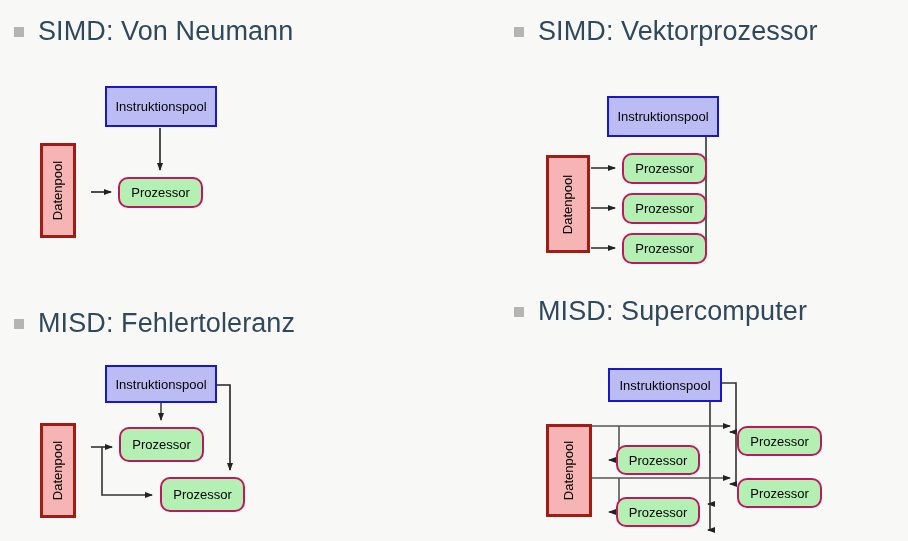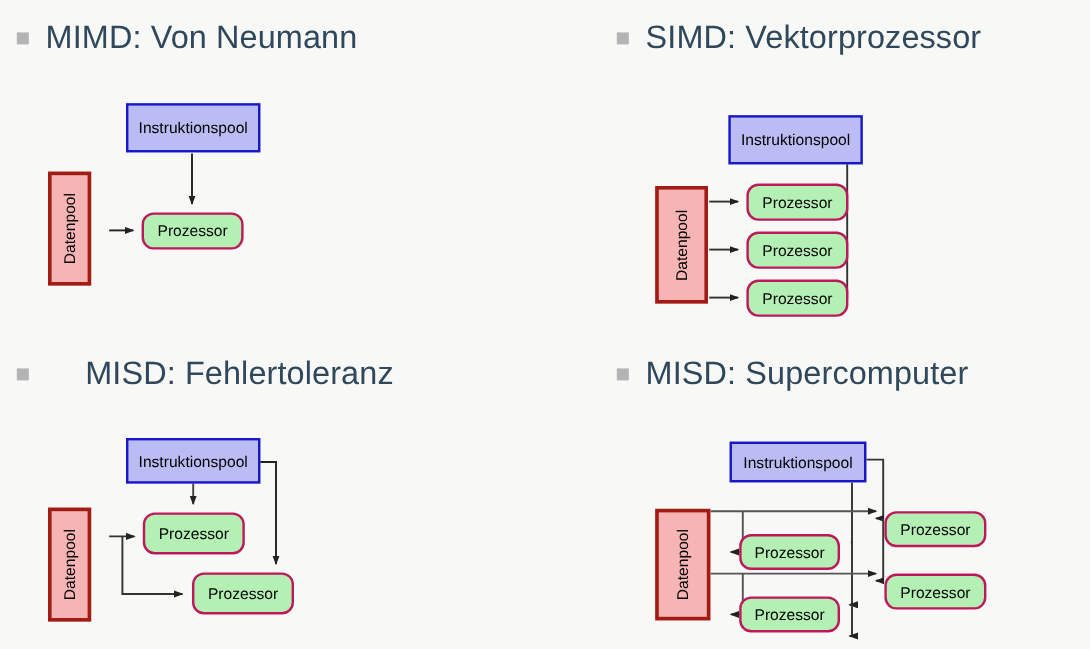--- a/index.html
+++ b/index.html
@@ -38,21 +38,21 @@
     display: flex;
     align-items: center;
     white-space: nowrap;
     color: #30485c;
     font-size: 27px;
     font-weight: 400;
     letter-spacing: 0.1px;
   }
   #q-sisd .heading { left: 14px; top: 16px; }
   #q-simd .heading { left: 60px; top: 16px; }
-  #q-misd .heading { left: 14px; top: 16px; gap: 33px; }
+  #q-misd .heading { left: 14px; top: 28px; }
   #q-mimd .heading { left: 60px; top: 16px; }
 
   .bullet-square {
     width: 10px;
     height: 10px;
     background: #b4b4b4;
     margin-right: 14px;
     flex: none;
   }
   .heading-text { display: inline-block; }
@@ -109,21 +109,21 @@
 </style>
 </head>
 <body>
 
 <div id="slide">
 
   <div class="quadrant" id="q-sisd">
 
     <div class="heading">
       <span class="bullet-square"></span>
-      <span class="heading-text">MIMD: Von Neumann</span>
+      <span class="heading-text">SIMD: Von Neumann</span>
     </div>
 
     <div class="diagram">
       <svg viewBox="0 0 454 270">
         <defs>
           <marker id="ah-sisd" markerWidth="8" markerHeight="8" refX="7" refY="3" orient="auto" markerUnits="userSpaceOnUse">
             <path d="M0,0 L8,3 L0,6 z" fill="#222"></path>
           </marker>
         </defs>
 

